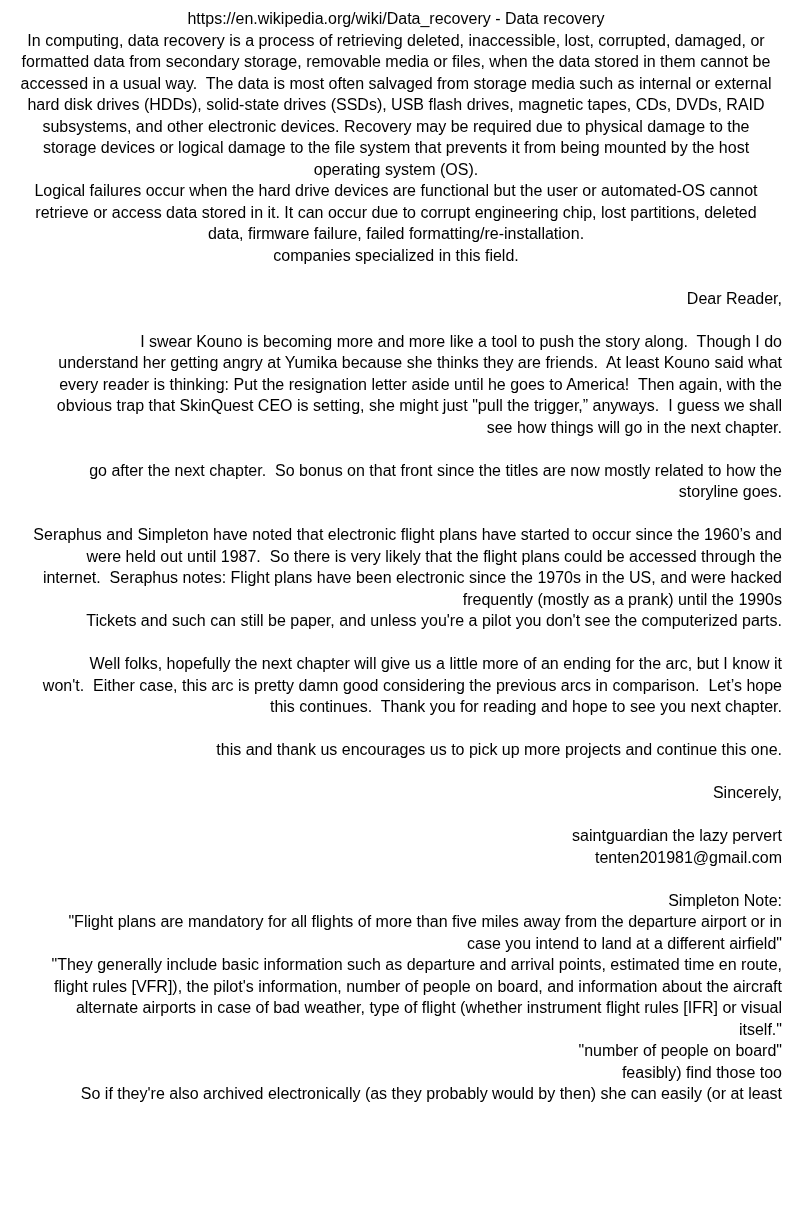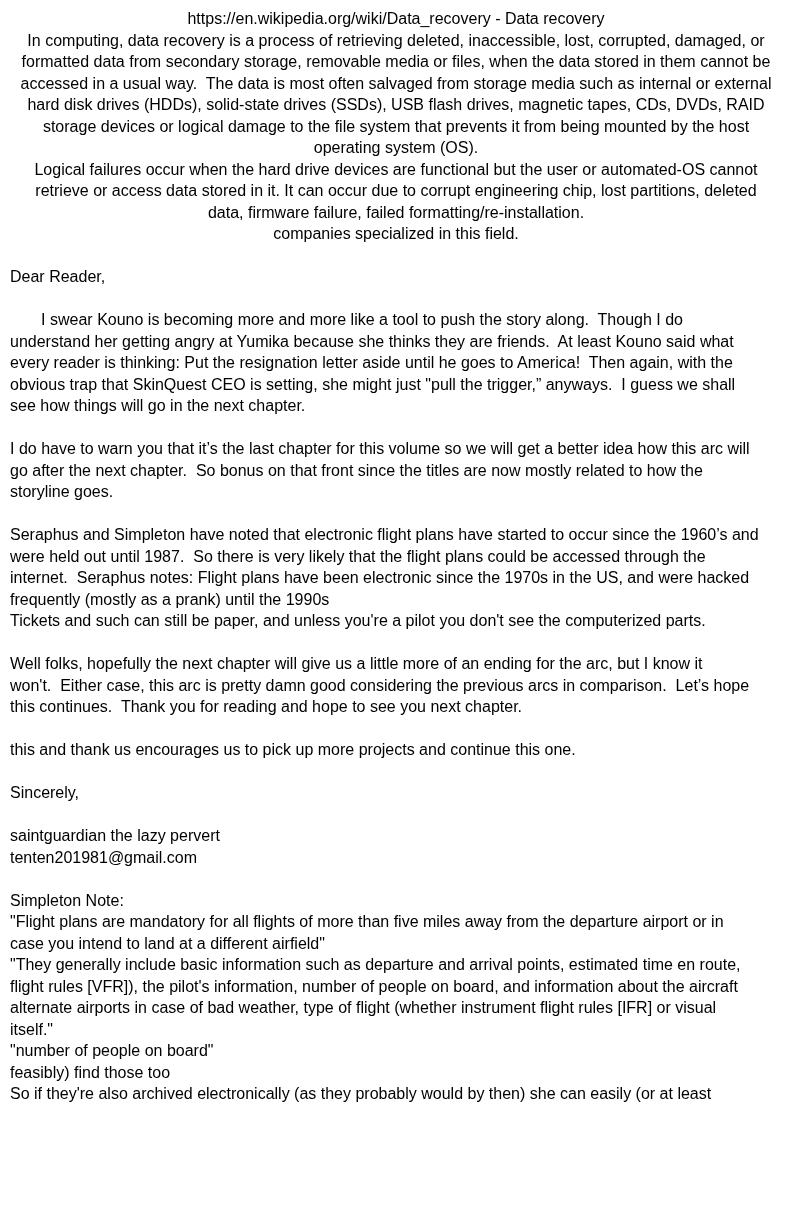--- a/index.html
+++ b/index.html
@@ -19,50 +19,50 @@
     line-height: 21.5px;
     padding: 8px 10px 0 10px;
     overflow: hidden;
   }
   .block { width: 100%; }
   .line {
     white-space: pre;       
     min-height: 21.5px;
   }
   .block.center .line { text-align: center; }
-  .block.left   .line { text-align: left; }
+  .block.left   .line { text-align: right; }
 </style>
 </head>
 <body>
 
 <div class="page">
   <div class="block center">
       <div class="line">https://en.wikipedia.org/wiki/Data_recovery - Data recovery</div>
       <div class="line">In computing, data recovery is a process of retrieving deleted, inaccessible, lost, corrupted, damaged, or</div>
       <div class="line">formatted data from secondary storage, removable media or files, when the data stored in them cannot be</div>
       <div class="line">accessed in a usual way.  The data is most often salvaged from storage media such as internal or external</div>
       <div class="line">hard disk drives (HDDs), solid-state drives (SSDs), USB flash drives, magnetic tapes, CDs, DVDs, RAID</div>
+      <div class="line">subsystems, and other electronic devices. Recovery may be required due to physical damage to the</div>
       <div class="line">storage devices or logical damage to the file system that prevents it from being mounted by the host</div>
       <div class="line">operating system (OS).</div>
       <div class="line">Logical failures occur when the hard drive devices are functional but the user or automated-OS cannot</div>
       <div class="line">retrieve or access data stored in it. It can occur due to corrupt engineering chip, lost partitions, deleted</div>
       <div class="line">data, firmware failure, failed formatting/re-installation.</div>
       <div class="line">companies specialized in this field.</div>
     </div>
   <div class="block left">
       <div class="line">&nbsp;</div>
       <div class="line">Dear Reader,</div>
       <div class="line">&nbsp;</div>
       <div class="line">       I swear Kouno is becoming more and more like a tool to push the story along.  Though I do</div>
       <div class="line">understand her getting angry at Yumika because she thinks they are friends.  At least Kouno said what</div>
       <div class="line">every reader is thinking: Put the resignation letter aside until he goes to America!  Then again, with the</div>
       <div class="line">obvious trap that SkinQuest CEO is setting, she might just "pull the trigger,” anyways.  I guess we shall</div>
       <div class="line">see how things will go in the next chapter.</div>
       <div class="line">&nbsp;</div>
-      <div class="line">I do have to warn you that it’s the last chapter for this volume so we will get a better idea how this arc will</div>
       <div class="line">go after the next chapter.  So bonus on that front since the titles are now mostly related to how the</div>
       <div class="line">storyline goes.</div>
       <div class="line">&nbsp;</div>
       <div class="line">Seraphus and Simpleton have noted that electronic flight plans have started to occur since the 1960’s and</div>
       <div class="line">were held out until 1987.  So there is very likely that the flight plans could be accessed through the</div>
       <div class="line">internet.  Seraphus notes: Flight plans have been electronic since the 1970s in the US, and were hacked</div>
       <div class="line">frequently (mostly as a prank) until the 1990s</div>
       <div class="line">Tickets and such can still be paper, and unless you're a pilot you don't see the computerized parts.</div>
       <div class="line">&nbsp;</div>
       <div class="line">Well folks, hopefully the next chapter will give us a little more of an ending for the arc, but I know it</div>

